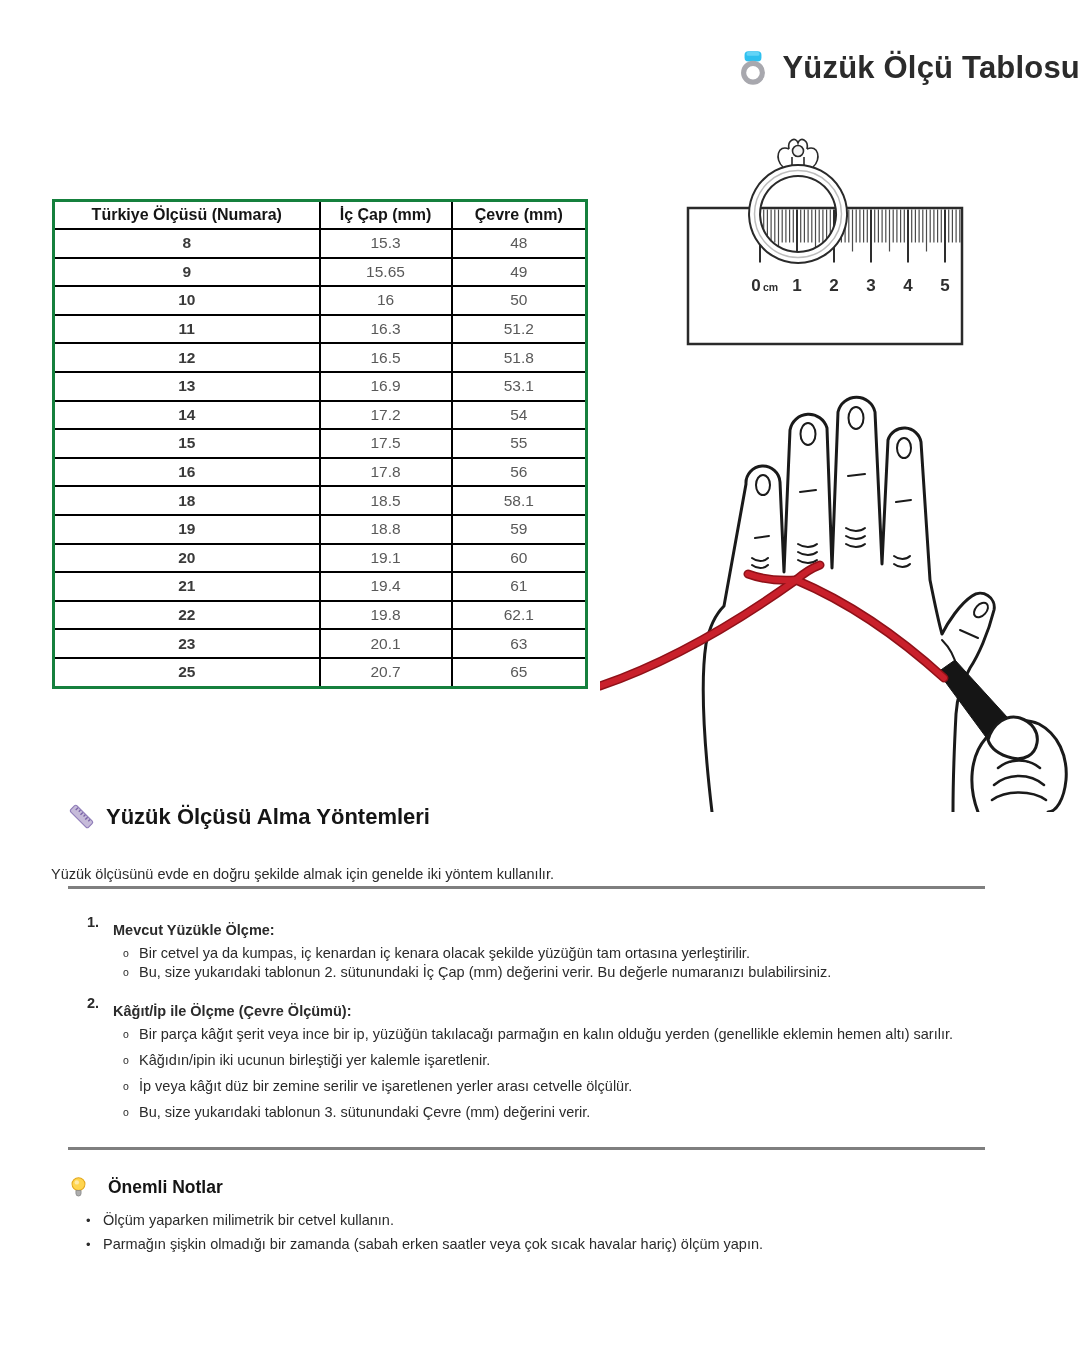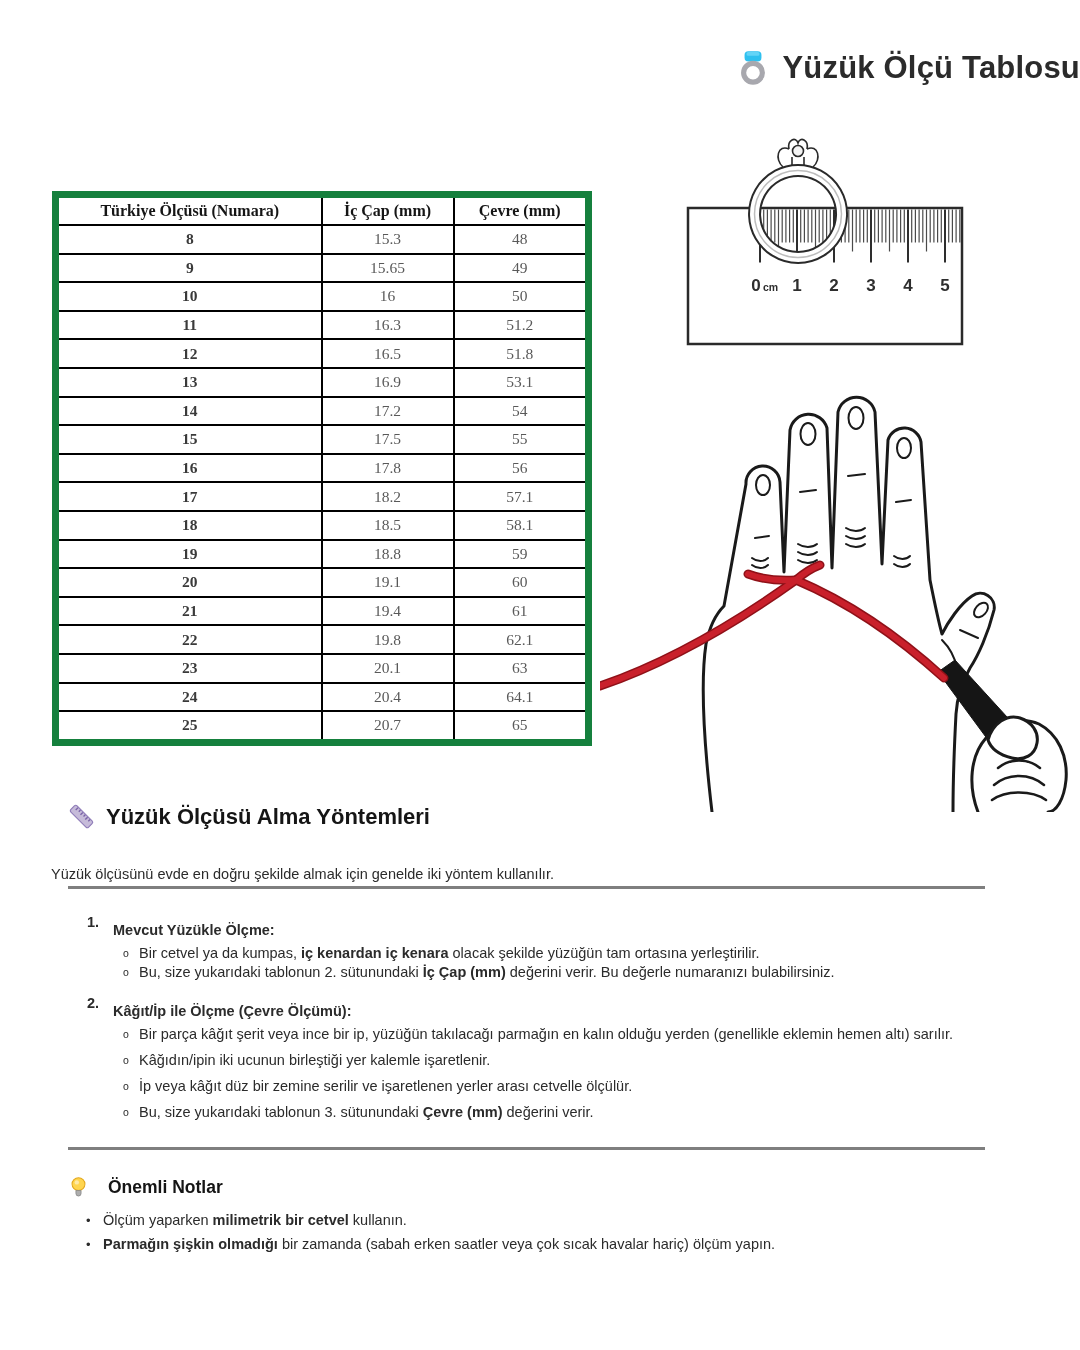--- a/index.html
+++ b/index.html
@@ -5,22 +5,22 @@
   html,body{margin:0;padding:0;background:#fff;}
   .page{position:relative;width:1080px;height:1350px;background:#fff;overflow:hidden;
         font-family:"Liberation Sans",sans-serif;color:#1f1f1f;}
 
   
   .title-row{position:absolute;top:42px;left:0;right:0;height:52px;
              display:flex;align-items:center;justify-content:flex-end;gap:14px;}
   .title-row h1{margin:0;font-size:31px;font-weight:bold;color:#2b2b2b;letter-spacing:.2px;}
 
   
-  .size-table{position:absolute;left:52px;top:191px;width:533px;border-collapse:collapse;
-              border:7px solid #15803d;table-layout:fixed;font-family:Liberation Serif, serif;}
+  .size-table{position:absolute;left:52px;top:199px;width:533px;border-collapse:collapse;
+              border:3px solid #15803d;table-layout:fixed;}
   .size-table th,.size-table td{border:2px solid #000;text-align:center;padding:0;}
   .size-table th{height:26px;font-size:16px;font-weight:bold;color:#151515;}
   .size-table td{height:26.6px;font-size:15.5px;}
   td.c-size{font-weight:bold;color:#3a3a3a;}
   td.c-val{color:#595959;}
 
   
   .ruler-svg{position:absolute;left:680px;top:128px;width:300px;height:230px;}
   .hand-svg{position:absolute;left:600px;top:372px;width:470px;height:440px;}
   .rl{font-family:"Liberation Sans",sans-serif;font-size:17px;font-weight:bold;fill:#2e2e2e;}
@@ -35,21 +35,21 @@
 
   .methods-list{position:absolute;left:87px;top:914px;width:900px;font-size:14.5px;color:#2b2b2b;}
   .m-item{margin-bottom:15px;}
   .m-title-row{display:flex;margin-bottom:7px;}
   .m-num{width:26px;font-weight:bold;}
   .m-title{font-weight:bold;margin-top:8px;}
   .m-bullet{display:flex;padding-left:36px;}
   .tight .m-bullet{margin-bottom:3px;}
   .loose .m-bullet{margin-bottom:10px;}
   .o-marker{width:16px;flex:0 0 16px;font-size:10.5px;padding-top:2px;color:#2b2b2b;}
-  .m-text b{font-weight:bold;}
+  .m-text b{font-weight:normal;}
 
   .notes-head{position:absolute;left:70px;top:1176px;display:flex;align-items:center;gap:21px;}
   .notes-head h3{margin:0;font-size:17.5px;font-weight:bold;color:#151515;}
   .notes-list{position:absolute;left:86px;top:1212px;width:920px;font-size:14.5px;color:#2b2b2b;}
   .n-bullet{display:flex;margin-bottom:8px;}
   .n-marker{width:17px;flex:0 0 17px;font-size:13px;padding-top:1px;}
 </style>
 </head>
 <body>
 
@@ -117,25 +117,20 @@
           <td class="c-size">15</td>
           <td class="c-val">17.5</td>
           <td class="c-val">55</td>
         </tr>
         <tr>
           <td class="c-size">16</td>
           <td class="c-val">17.8</td>
           <td class="c-val">56</td>
         </tr>
         <tr>
-          <td class="c-size">17</td>
-          <td class="c-val">18.2</td>
-          <td class="c-val">57.1</td>
-        </tr>
-        <tr>
           <td class="c-size">18</td>
           <td class="c-val">18.5</td>
           <td class="c-val">58.1</td>
         </tr>
         <tr>
           <td class="c-size">19</td>
           <td class="c-val">18.8</td>
           <td class="c-val">59</td>
         </tr>
         <tr>
@@ -150,25 +145,20 @@
         </tr>
         <tr>
           <td class="c-size">22</td>
           <td class="c-val">19.8</td>
           <td class="c-val">62.1</td>
         </tr>
         <tr>
           <td class="c-size">23</td>
           <td class="c-val">20.1</td>
           <td class="c-val">63</td>
-        </tr>
-        <tr>
-          <td class="c-size">24</td>
-          <td class="c-val">20.4</td>
-          <td class="c-val">64.1</td>
         </tr>
         <tr>
           <td class="c-size">25</td>
           <td class="c-val">20.7</td>
           <td class="c-val">65</td>
         </tr>
       </tbody>
   </table>
 
   <svg class="ruler-svg" viewBox="0 0 300 230">

